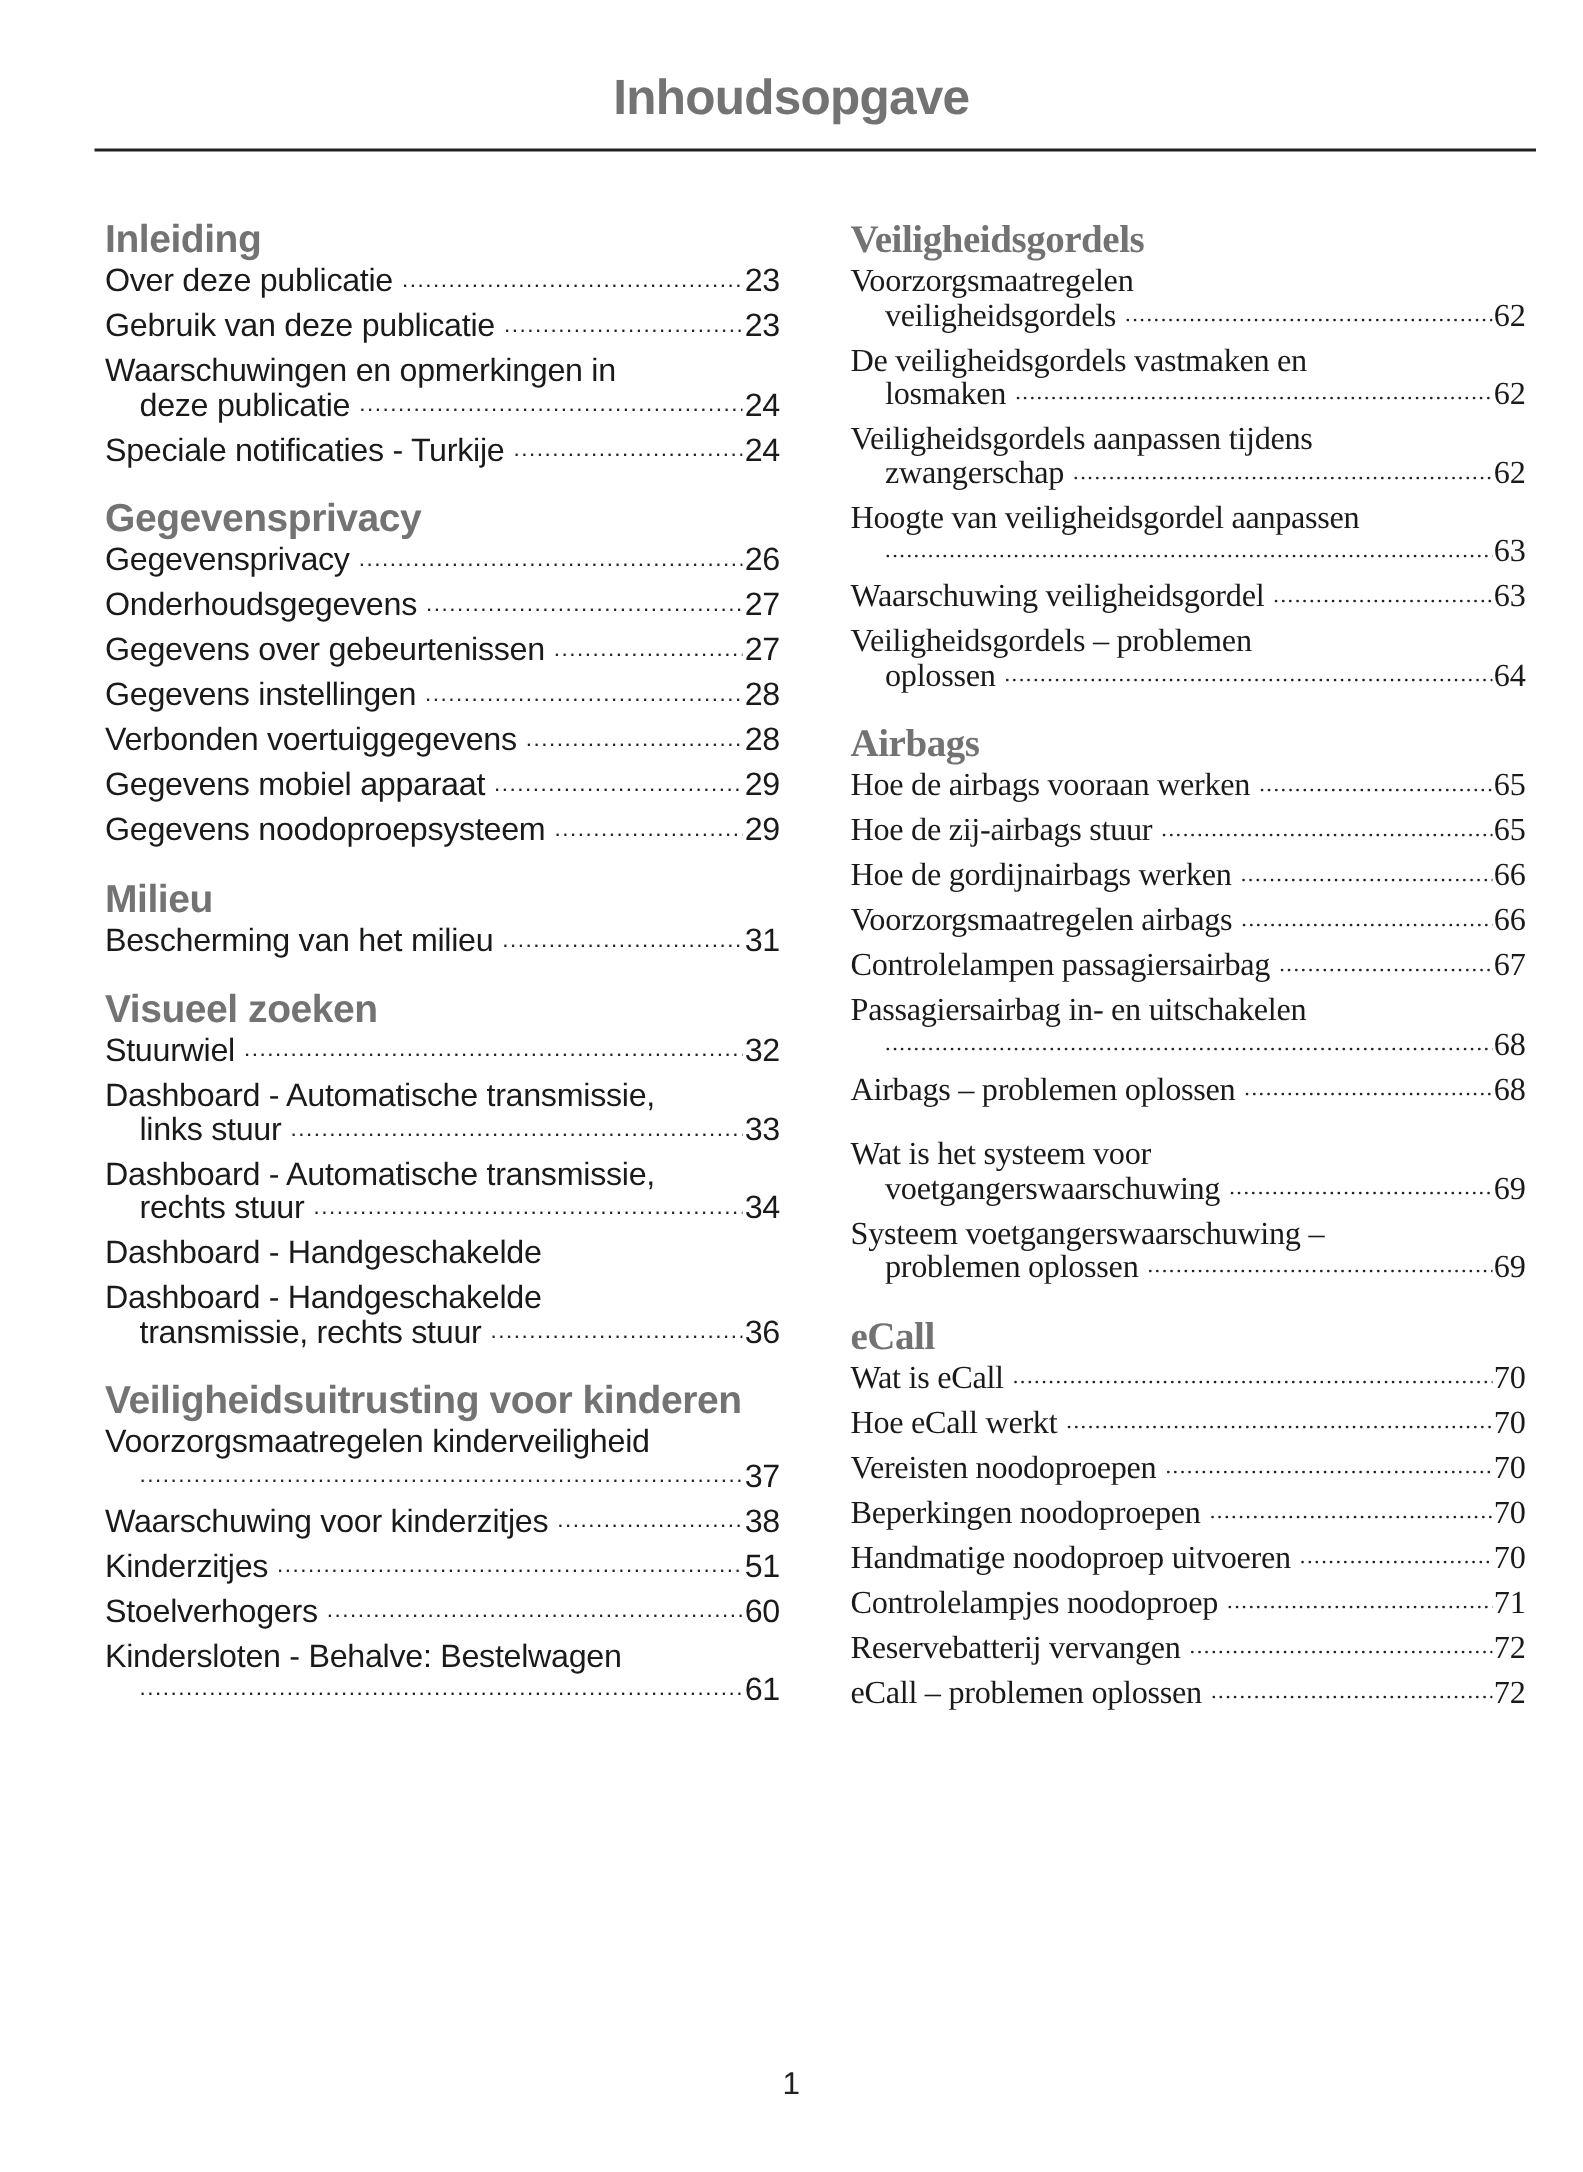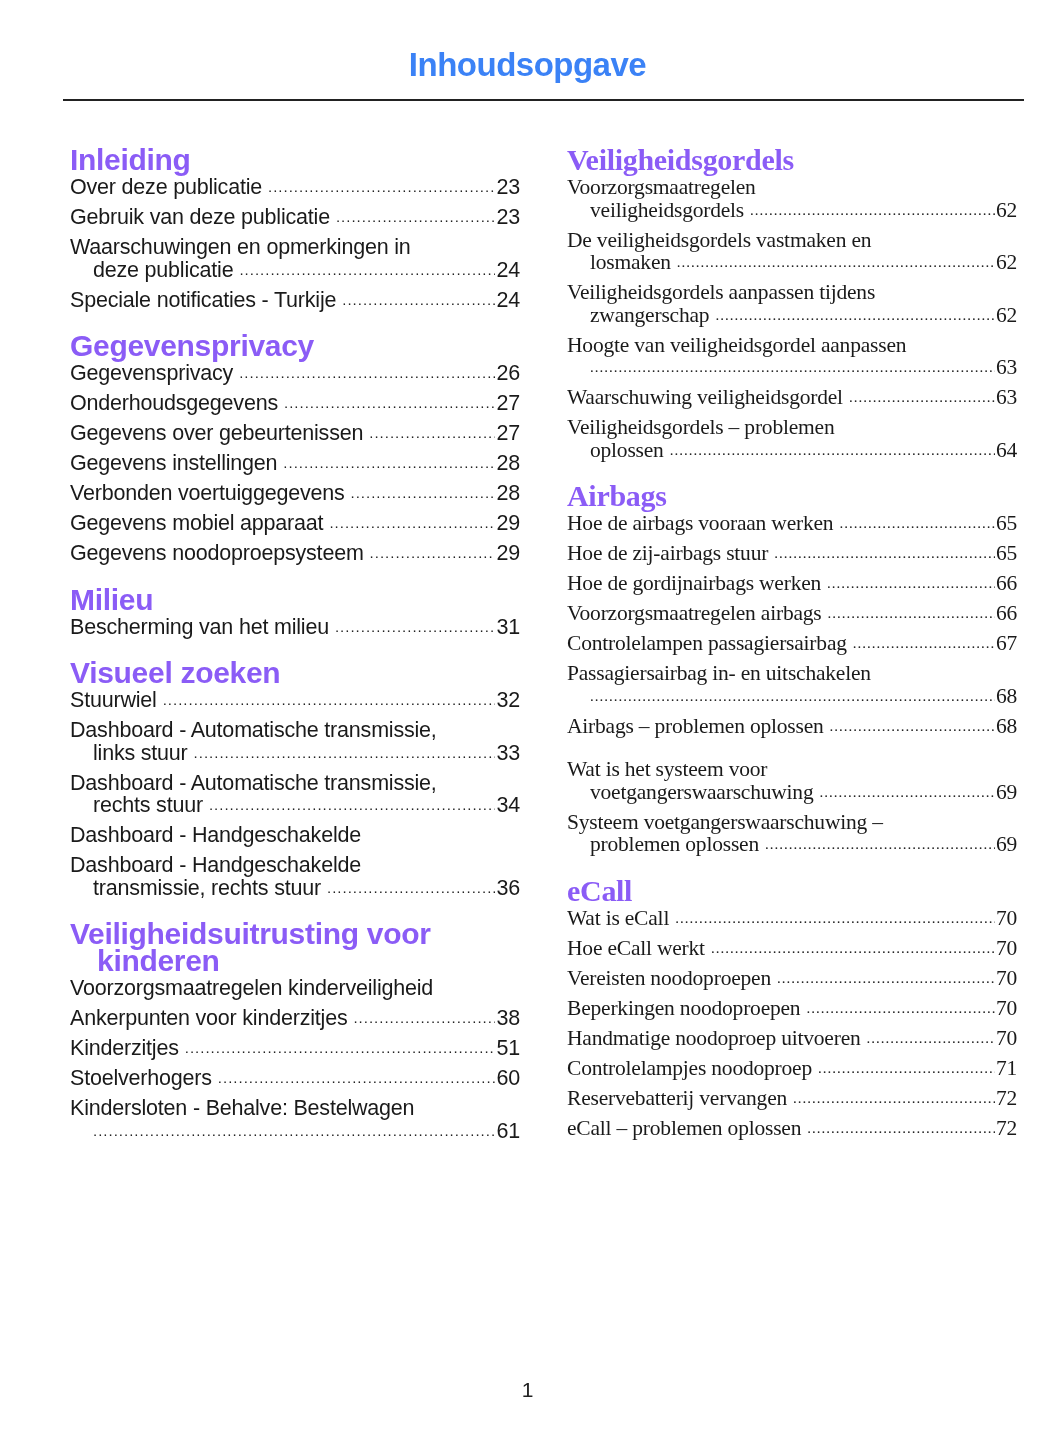--- a/index.html
+++ b/index.html
@@ -4,32 +4,32 @@
 <style>
   html, body { margin: 0; padding: 0; background: #ffffff; }
   body {
     width: 1055px; height: 1448px; position: relative; overflow: hidden;
     color: #1a1a1a;
     font-family: "Liberation Sans", "DejaVu Sans", sans-serif;
   }
   .page-title {
     position: absolute; left: 0; right: 0; top: 46px;
     text-align: center; font-size: 33px; font-weight: bold;
-    letter-spacing: -0.5px; color: #3b82f6;
+    letter-spacing: -0.5px; color: #737373;
   }
   .rule {
     position: absolute; left: 63px; width: 961px; top: 99px;
     height: 2px; background: #222;
   }
   .col { position: absolute; top: 146px; width: 450px; }
   .col.left { left: 70px; }
   .col.right { left: 567px; font-family: Liberation Serif, serif; }
   .section { margin-bottom: 21px; }
   .section-title {
-    font-size: 30px; font-weight: bold; color: #8b5cf6;
+    font-size: 26px; font-weight: bold; color: #737373;
     line-height: 27px; margin-bottom: 3px;
     padding-left: 27px; text-indent: -27px; letter-spacing: -0.3px;
   }
   .entry { font-size: 21.5px; line-height: 22.5px; margin-bottom: 7.5px; letter-spacing: -0.2px; }
   .entry .line1 { display: block; }
   .entry .row { display: flex; align-items: flex-start; }
   .entry .row.indent { padding-left: 23px; }
   .entry .label { white-space: nowrap; }
   .entry .dots {
     flex: 1; overflow: hidden; white-space: nowrap; margin: 0 1px 0 6px;
@@ -179,24 +179,29 @@
           <span class="label">transmissie, rechts stuur</span>
           <span class="dots"></span>
           <span class="page">36</span>
         </div>
       </div>
     </div>
     <div class="section">
       <div class="section-title">Veiligheidsuitrusting voor kinderen</div>
       <div class="entry">
         <span class="line1">Voorzorgsmaatregelen kinderveiligheid</span>
-      </div>
-      <div class="entry">
-        <div class="row">
-          <span class="label">Ankerpunten voor kinderzitjes</span>
+        <div class="row indent">
+          <span class="label"></span>
+          <span class="dots" style="margin-left: 0px;"></span>
+          <span class="page">37</span>
+        </div>
+      </div>
+      <div class="entry">
+        <div class="row">
+          <span class="label">Waarschuwing voor kinderzitjes</span>
           <span class="dots"></span>
           <span class="page">38</span>
         </div>
       </div>
       <div class="entry">
         <div class="row">
           <span class="label">Kinderzitjes</span>
           <span class="dots"></span>
           <span class="page">51</span>
         </div>

